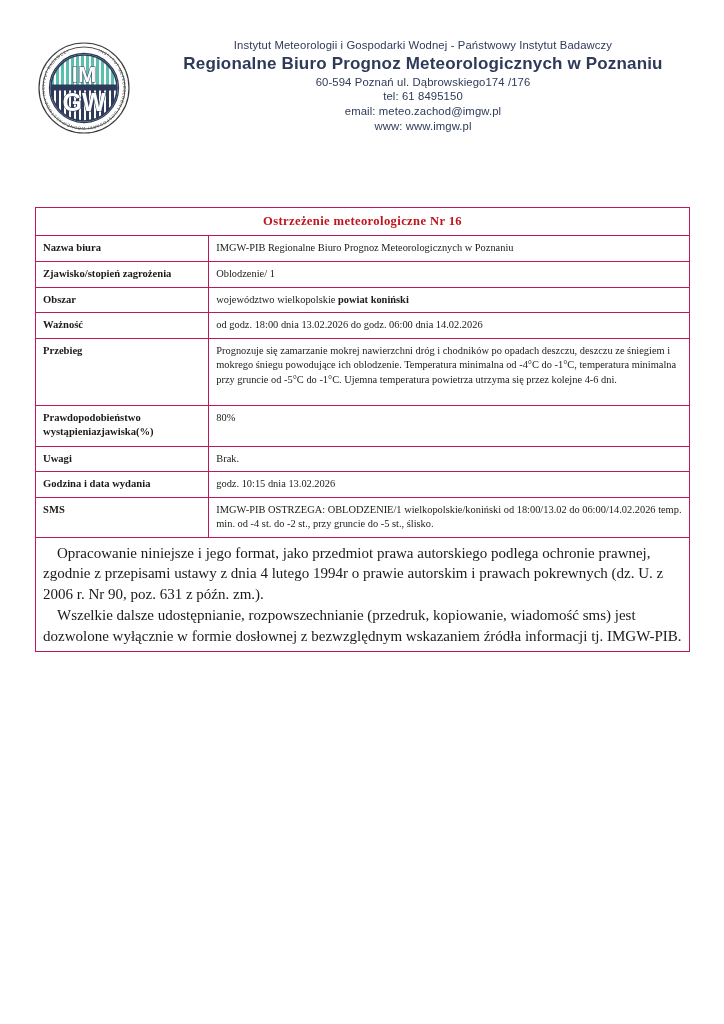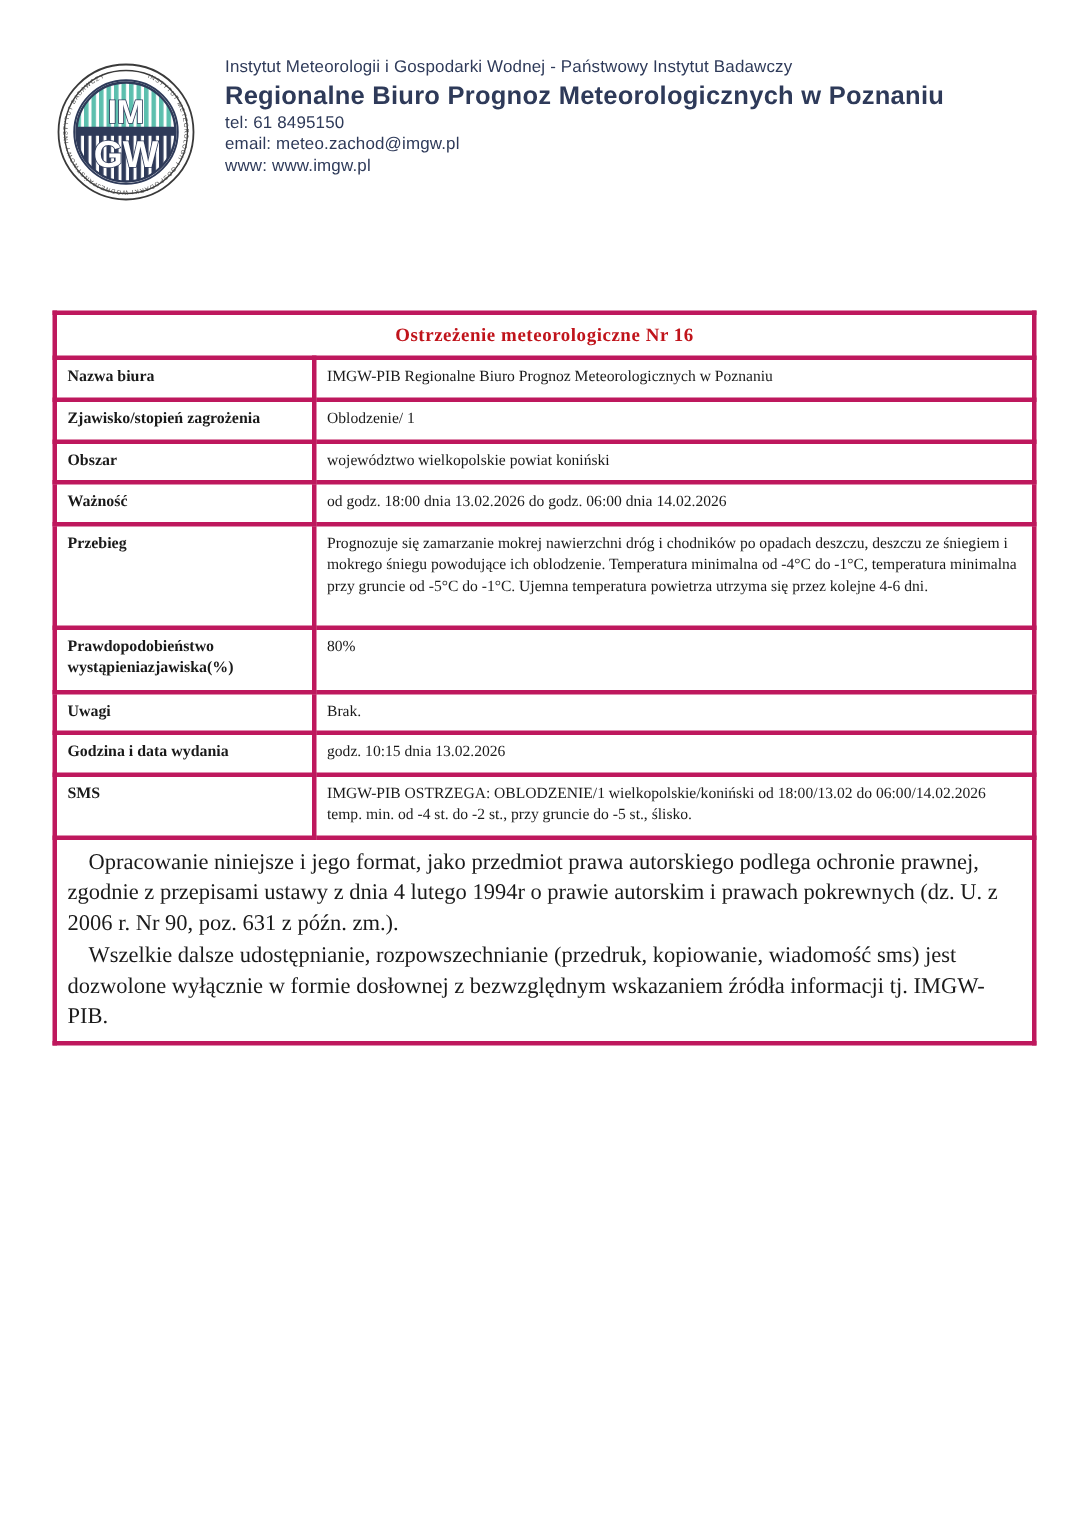--- a/index.html
+++ b/index.html
@@ -33,21 +33,21 @@
     width: 96px;
     height: 96px;
   }
   .logo-svg { display: block; }
 
   .contact-block {
     position: absolute;
     left: 150px;
     top: 38px;
     width: 546px;
-    text-align: left;
+    text-align: center;
     font-family: "Liberation Sans", "DejaVu Sans", sans-serif;
     color: #2e3a59;
     line-height: 1.30;
   }
   .contact-line {
     font-size: 11.3px;
     letter-spacing: 0.01em;
     white-space: nowrap;
   }
   .contact-line.bold {
@@ -59,21 +59,21 @@
   .warn-table {
     position: absolute;
     left: 35px;
     top: 207px;
     width: 655px;
     border-collapse: collapse;
     table-layout: fixed;
     font-size: 10.4px;
   }
   .warn-table td {
-    border: 3px solid #be185d;
+    border: 1px solid #be185d;
     padding: 5px 7px 5px 7px;
     vertical-align: top;
     line-height: 1.38;
   }
   .col-label { width: 173px; }
   .col-value { width: 480px; }
 
   .title-cell {
     text-align: center;
     font-weight: bold;
@@ -84,21 +84,21 @@
     padding-bottom: 8px;
   }
   .label-cell {
     font-weight: bold;
     font-size: 10.6px;
   }
   .value-cell {
     font-size: 10.4px;
     margin-left: 40px;
   }
-  .value-cell b { font-weight: normal; }
+  .value-cell b { font-weight: bold; }
 
   .tall-przebieg td { height: 56px; }
   .tall-prob td { height: 30px; }
 
   .footnote-cell {
     font-size: 15px;
     line-height: 1.42;
     padding: 6px 8px 7px 8px;
   }
   .footnote-cell p {
@@ -147,20 +147,21 @@
       </text>
       <text font-family="Liberation Sans, sans-serif" font-size="4.1" fill="#4a4a4a" letter-spacing="0.6">
         <textPath href="#ringTop" startOffset="58%">PAŃSTWOWY INSTYTUT BADAWCZY</textPath>
       </text>
     </svg>
   </div>
 
   <div class="contact-block">
     <div class="contact-line">Instytut Meteorologii i Gospodarki Wodnej - Państwowy Instytut Badawczy</div>
     <div class="contact-line bold">Regionalne Biuro Prognoz Meteorologicznych w Poznaniu</div>
+    <div class="contact-line">60-594 Poznań ul. Dąbrowskiego174 /176</div>
     <div class="contact-line">tel: 61 8495150</div>
     <div class="contact-line">email: meteo.zachod@imgw.pl</div>
     <div class="contact-line">www: www.imgw.pl</div>
   </div>
 
 </div>
 
 <table class="warn-table">
   <colgroup>
     <col class="col-label">

